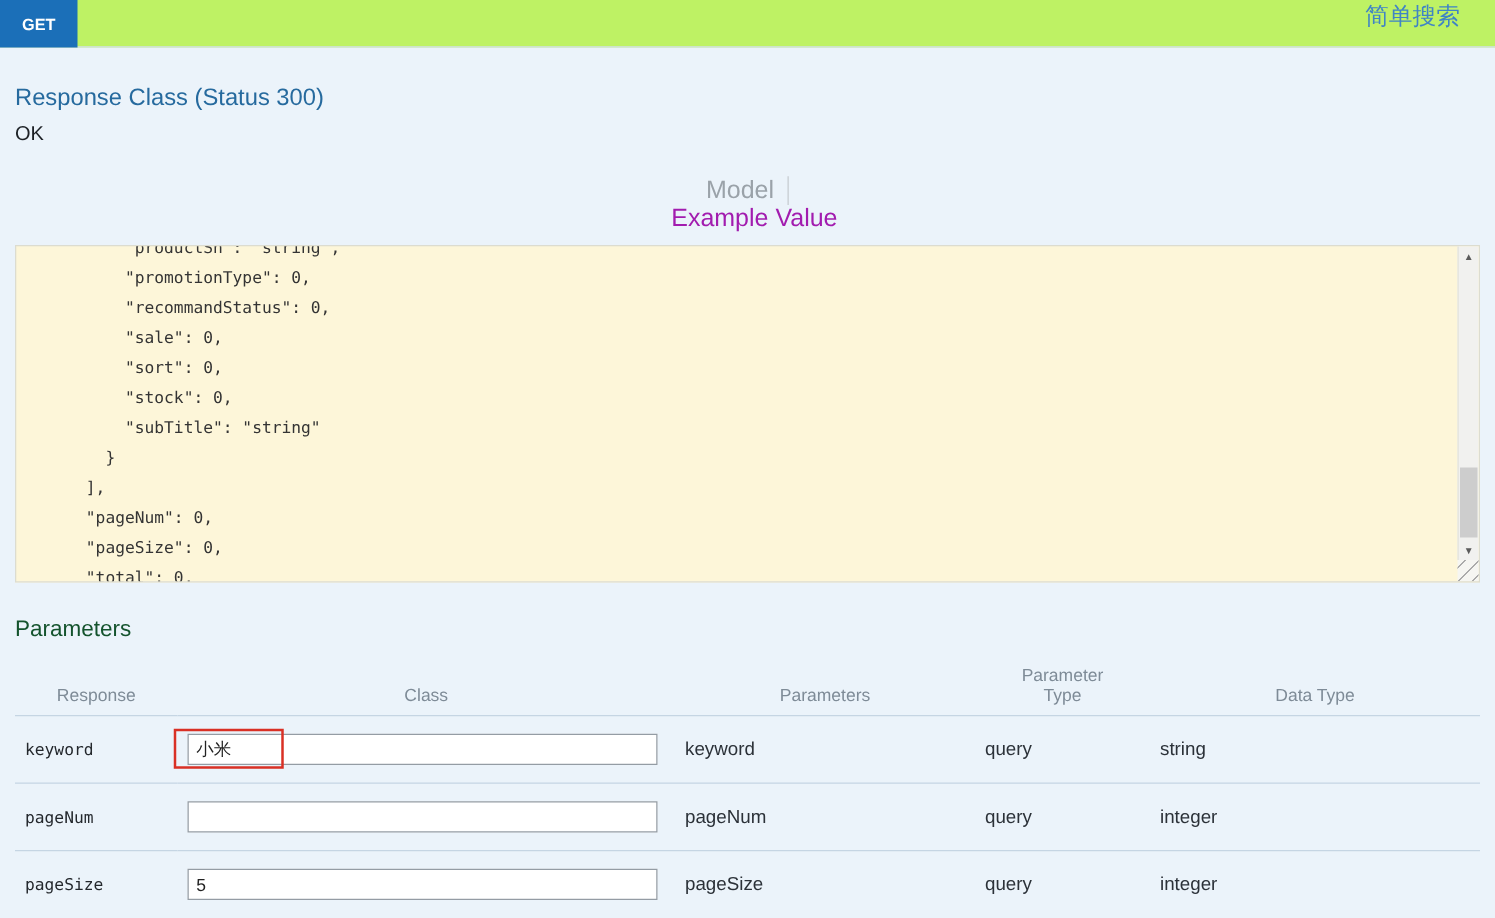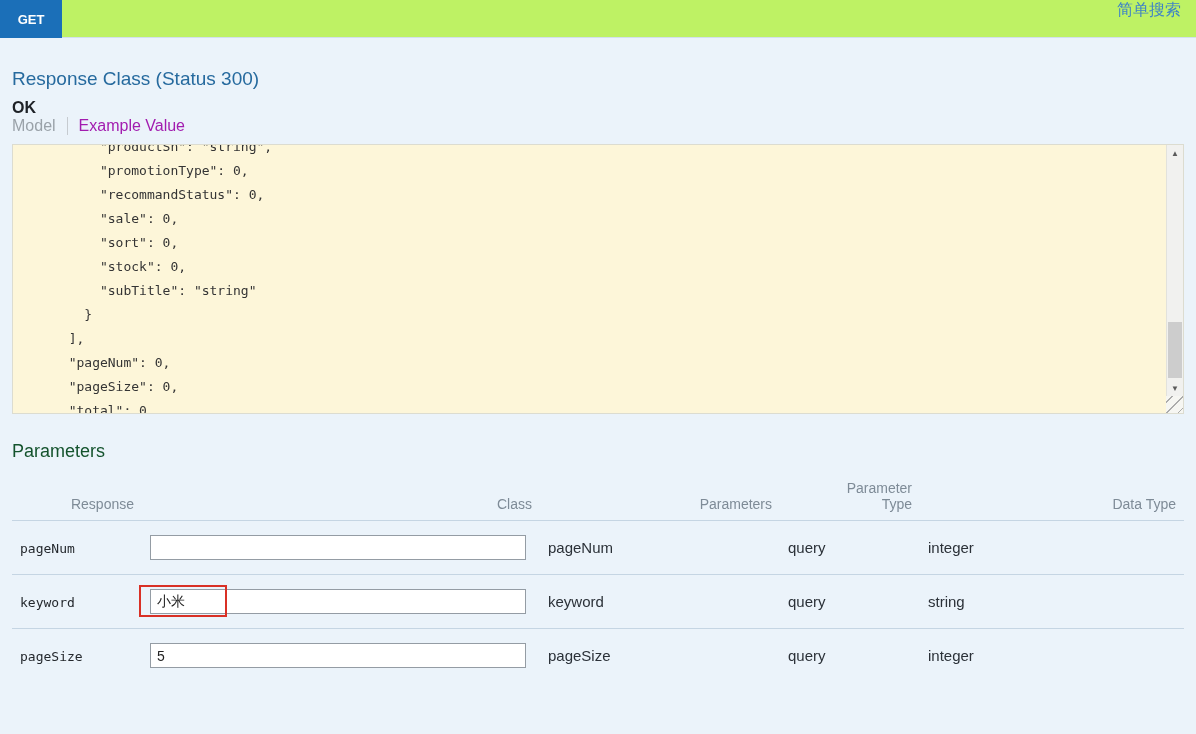--- a/index.html
+++ b/index.html
@@ -30,46 +30,47 @@
     cursor: pointer;
   }
   .endpoint-path {
     margin-left: 13px;
     font-size: 17px;
     color: #16191d;
     cursor: pointer;
   }
   .header-link {
     margin-left: auto;
-    padding-right: 15px;
-    font-size: 16px;
+    padding-right: 28px;
+    font-size: 19px;
     color: #3f84c6;
     cursor: pointer;
   }
 
   
   .content { padding: 0 12px; }
 
   .response-class-title {
     margin-top: 30px;
     font-size: 19px;
     font-weight: 500;
     color: #266a9e;
   }
   .response-status-text {
     margin-top: 9px;
     font-size: 16px;
     color: #1d2126;
-    font-weight: bold;
   }
 
   .tabs {
+    margin-top: 24px;
     display: flex;
     align-items: center;
-    font-size: 16px;
+    font-size: 20px;
+    flex-direction: column;
   }
   .tab-model {
     color: #9aa2a9;
     padding-right: 11px;
     border-right: 1px solid #c6cbd0;
     cursor: pointer;
   }
   .tab-example {
     color: #a21caf;
     padding-left: 11px;
@@ -155,21 +156,21 @@
     font-size: 18px;
     font-weight: 500;
     color: #14532d;
   }
   table.params {
     margin-top: 8px;
     width: 100%;
     border-collapse: collapse;
   }
   table.params th {
-    text-align: right;
+    text-align: center;
     font-weight: 400;
     font-size: 14px;
     color: #7e8b97;
     padding: 10px 8px 8px 8px;
     vertical-align: bottom;
   }
   th .wrap-narrow { display: inline-block; width: 72px; }
   .col-param { width: 130px; }
   .col-value { width: 398px; }
   .col-desc  { width: 240px; }
@@ -254,41 +255,41 @@
       <tr>
         <th class="col-param">Response</th>
         <th class="col-value">Class</th>
         <th class="col-desc">Parameters</th>
         <th class="col-ptype"><span class="wrap-narrow">Parameter Type</span></th>
         <th>Data Type</th>
       </tr>
     </thead>
     <tbody>
       <tr>
-        <td><span class="param-name">pageNum</span></td>
-        <td>
-          <span class="value-wrap">
-            <input class="param-input" type="text" value="" style="">
-          </span>
-        </td>
-        <td>pageNum</td>
-        <td>query</td>
-        <td>integer</td>
-      </tr>
-      <tr>
         <td><span class="param-name">keyword</span></td>
         <td>
           <span class="value-wrap">
             <input class="param-input" type="text" value="小米" style="">
             <span class="annotation-box"></span>
           </span>
         </td>
         <td>keyword</td>
         <td>query</td>
         <td>string</td>
+      </tr>
+      <tr>
+        <td><span class="param-name">pageNum</span></td>
+        <td>
+          <span class="value-wrap">
+            <input class="param-input" type="text" value="" style="">
+          </span>
+        </td>
+        <td>pageNum</td>
+        <td>query</td>
+        <td>integer</td>
       </tr>
       <tr>
         <td><span class="param-name">pageSize</span></td>
         <td>
           <span class="value-wrap">
             <input class="param-input" type="text" value="5" style="">
           </span>
         </td>
         <td>pageSize</td>
         <td>query</td>

